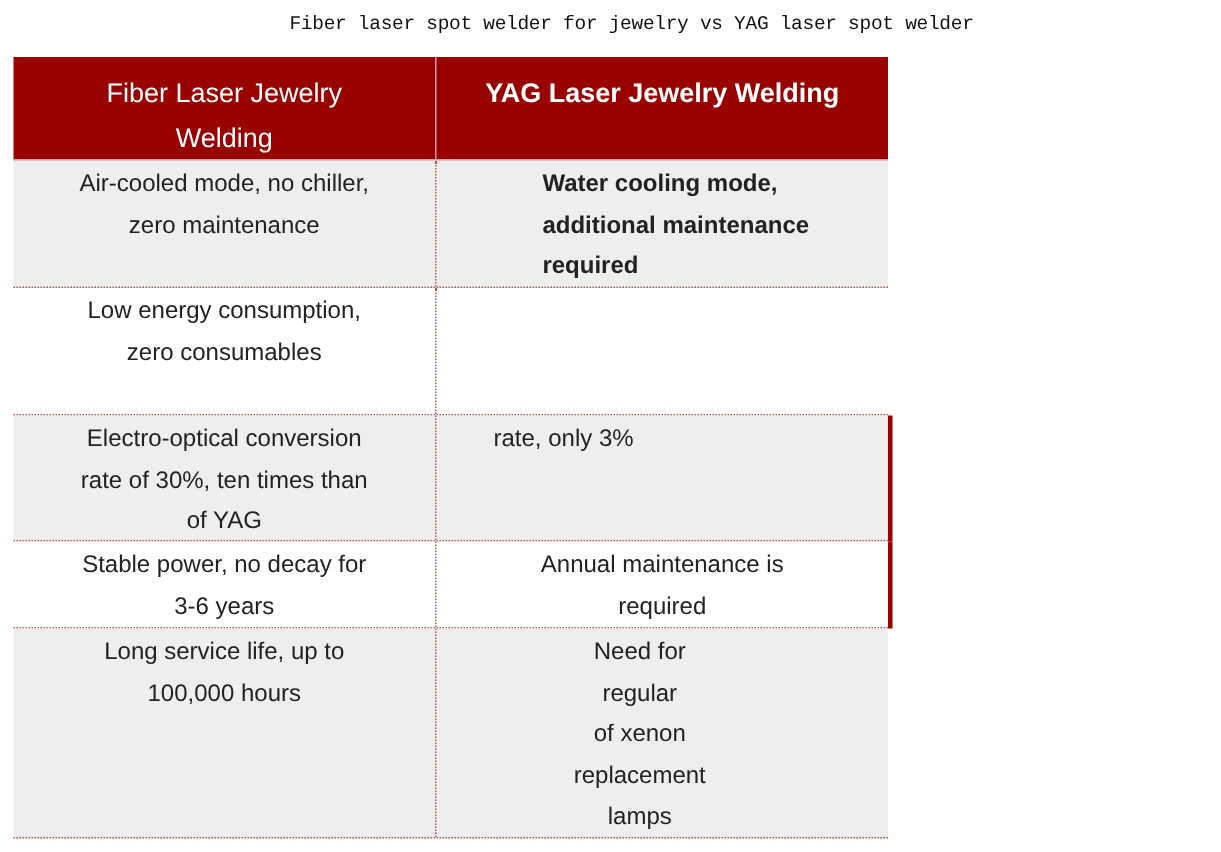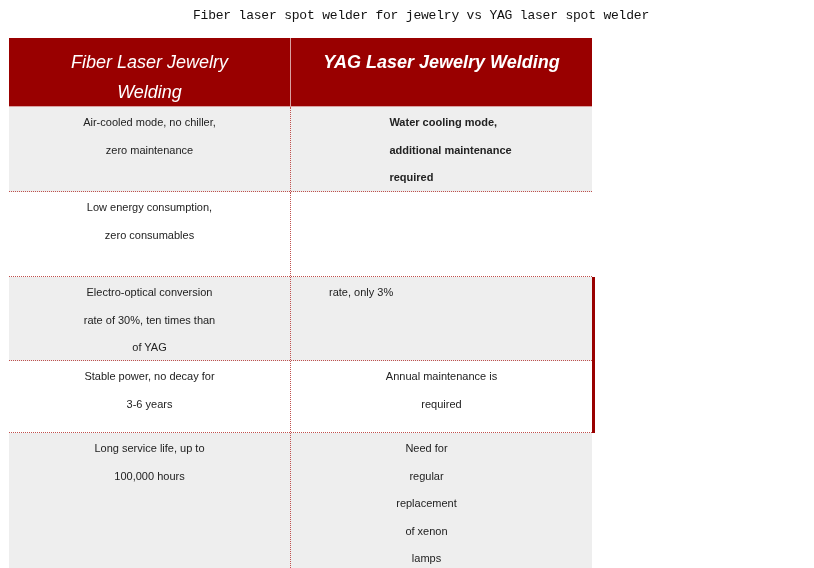--- a/index.html
+++ b/index.html
@@ -48,21 +48,21 @@
       content: "";
       position: absolute;
       right: -3px;
       top: 0;
       bottom: -1px;
       width: 3px;
       background: #990000;
     }
     .cell {
       box-sizing: border-box;
-      font-size: 11px;
+      font-size: 16px;
       line-height: 27.5px;
     }
     .cell.col-a {
       width: 282px;
       border-right: 1px dotted #c0504d;
       text-align: center;
       padding: 0 14px;
     }
     .cell.col-b {
       width: 301px;
@@ -88,21 +88,21 @@
     }
     .line { display: block; }
   </style>
 </head>
 <body>
 
 <div class="page-title">Fiber laser spot welder for jewelry vs YAG laser spot welder</div>
 
 <div class="cmp-table">
 
-  <div class="row header" style="height:69px;font-style:italic;">
+  <div class="row header" style="height:69px;">
     <div class="cell col-a">
       <span class="line">Fiber Laser Jewelry</span>
       <span class="line">Welding</span>
     </div>
     <div class="cell col-b">
       <span class="line">YAG Laser Jewelry Welding</span>
     </div>
   </div>
 
   <div class="row shaded" style="height:85px;">
@@ -130,38 +130,38 @@
     <div class="cell col-a" style="padding-top:2px;">
       <span class="line">Electro-optical conversion</span>
       <span class="line">rate of 30%, ten times than</span>
       <span class="line">of YAG</span>
     </div>
     <div class="cell col-b" style="padding-top:2px; text-align:left; padding-left:38px;">
       <span class="line">rate, only 3%</span>
     </div>
   </div>
 
-  <div class="row plain edge-right" style="height:72px;">
+  <div class="row plain edge-right" style="height:58px;">
     <div class="cell col-a" style="padding-top:2px;">
       <span class="line">Stable power, no decay for</span>
       <span class="line">3-6 years</span>
     </div>
     <div class="cell col-b" style="padding-top:2px;">
       <span class="line">Annual maintenance is</span>
       <span class="line">required</span>
     </div>
   </div>
 
   <div class="row shaded" style="height:140px;">
     <div class="cell col-a" style="padding-top:2px;">
       <span class="line">Long service life, up to</span>
       <span class="line">100,000 hours</span>
     </div>
     <div class="cell col-b" style="padding-top:2px; padding-right:40px;">
       <span class="line">Need for</span>
       <span class="line">regular</span>
+      <span class="line">of xenon</span>
       <span class="line">replacement</span>
-      <span class="line">of xenon</span>
       <span class="line">lamps</span>
     </div>
   </div>
 
 </div>
 
 </body></html>

